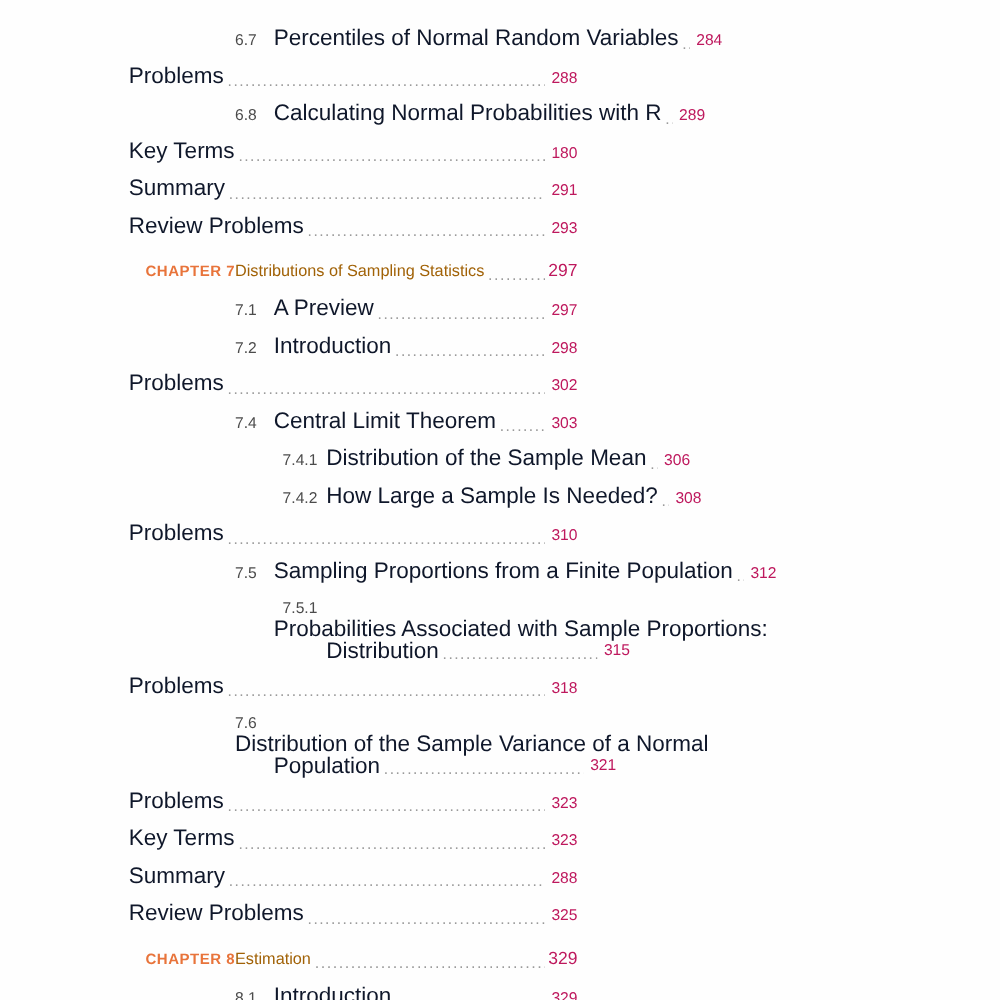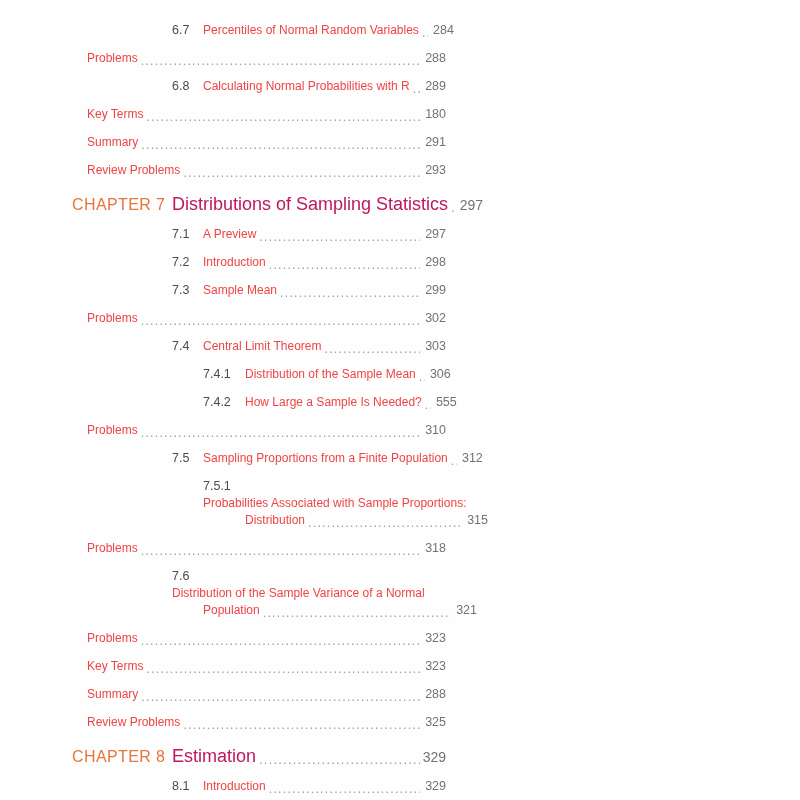--- a/index.html
+++ b/index.html
@@ -35,45 +35,47 @@
 
   
   .row {
     display: flex;
     align-items: baseline;
     width: 676px;
     box-sizing: border-box;
     padding-left: 72px;
     padding-right: 230px;
     margin-bottom: 11px;
+    margin-left: 16px;
   }
 
   .chap-tag {
     flex: 0 0 100px;
     color: #e8743b;
-    font-weight: normal;
-    font-size: 16px;
+    font-weight: bold;
+    font-size: 12px;
     letter-spacing: 0.4px;
     line-height: 16px;
     white-space: nowrap;
+    text-align: right;
   }
 
   .num {
     flex: 0 0 auto;
     font-size: 12.5px;
     line-height: 17px;
     color: #4b4b4b;
     white-space: nowrap;
   }
 
   .title {
     flex: 0 0 auto;
-    font-size: 12px;
+    font-size: 18px;
     line-height: 17px;
-    color: #ef4444;
+    color: #0f172a;
     white-space: nowrap;
   }
 
   .leader {
     flex: 1 1 auto;
     min-width: 6px;
     align-self: flex-end;
     position: relative;
     height: 14px;
     overflow: hidden;
@@ -88,38 +90,38 @@
     font-size: 12.5px;
     letter-spacing: 1.2px;
     color: #9a9a9a;
     line-height: 12px;
   }
 
   .page {
     flex: 0 0 auto;
     font-size: 12.5px;
     line-height: 17px;
-    color: #737373;
+    color: #be185d;
     text-align: right;
     min-width: 24px;
     white-space: nowrap;
   }
 
   
 
   
   .row.level-chapter {
     padding-left: 72px;
     margin-bottom: 12px;
     margin-top: 16px;
   }
   .row.level-chapter .title {
-    font-size: 18px;
+    font-size: 13px;
     line-height: 19px;
-    color: #be185d;
+    color: #a16207;
   }
   .row.level-chapter .page {
     font-size: 14px;
   }
   .row.level-chapter .leader { height: 15px; }
   .row.level-chapter .leader::after { font-size: 13px; }
 
   
   .row.level-section {
     padding-left: 172px;
@@ -129,20 +131,21 @@
     flex: 0 0 31px;
   }
 
   
   .row.level-subsection {
     padding-left: 203px;
   }
   .row.level-subsection .num {
     width: 42px;
     flex: 0 0 42px;
+    text-align: center;
   }
 
   
   .row.level-plain {
     padding-left: 87px;
   }
 
   
   .row.wrap {
     flex-wrap: wrap;
@@ -214,26 +217,20 @@
         <div class="title">A Preview</div>
         <div class="leader"></div>
         <div class="page">297</div>
       </div>
       <div class="row level-section">
         <div class="num">7.2</div>
         <div class="title">Introduction</div>
         <div class="leader"></div>
         <div class="page">298</div>
       </div>
-      <div class="row level-section">
-        <div class="num">7.3</div>
-        <div class="title">Sample Mean</div>
-        <div class="leader"></div>
-        <div class="page">299</div>
-      </div>
       <div class="row level-plain">
         <div class="title">Problems</div>
         <div class="leader"></div>
         <div class="page">302</div>
       </div>
       <div class="row level-section">
         <div class="num">7.4</div>
         <div class="title">Central Limit Theorem</div>
         <div class="leader"></div>
         <div class="page">303</div>
@@ -241,21 +238,21 @@
       <div class="row level-subsection">
         <div class="num">7.4.1</div>
         <div class="title">Distribution of the Sample Mean</div>
         <div class="leader"></div>
         <div class="page">306</div>
       </div>
       <div class="row level-subsection">
         <div class="num">7.4.2</div>
         <div class="title">How Large a Sample Is Needed?</div>
         <div class="leader"></div>
-        <div class="page">555</div>
+        <div class="page">308</div>
       </div>
       <div class="row level-plain">
         <div class="title">Problems</div>
         <div class="leader"></div>
         <div class="page">310</div>
       </div>
       <div class="row level-section">
         <div class="num">7.5</div>
         <div class="title">Sampling Proportions from a Finite Population</div>
         <div class="leader"></div>

